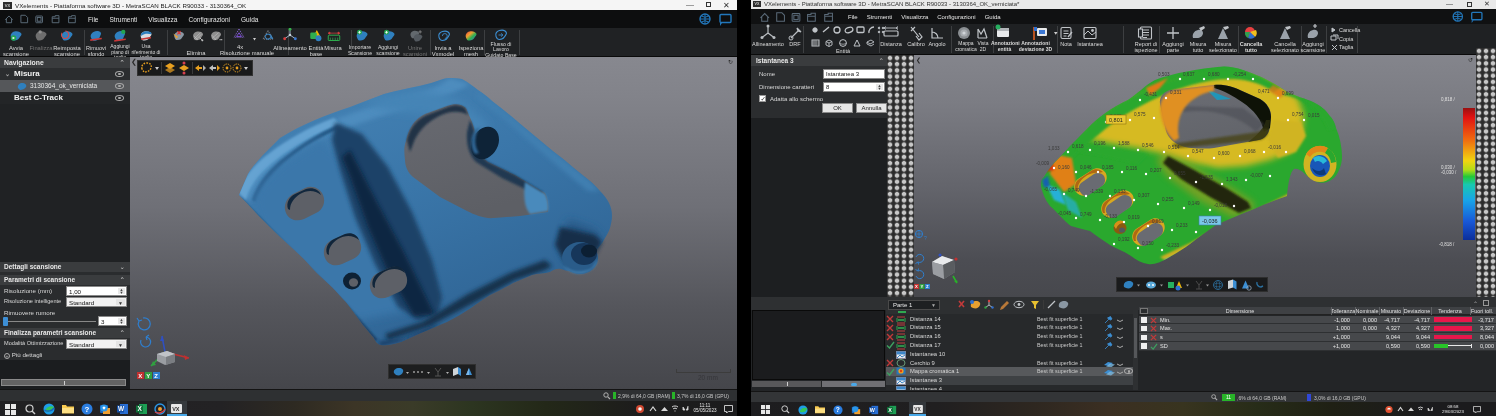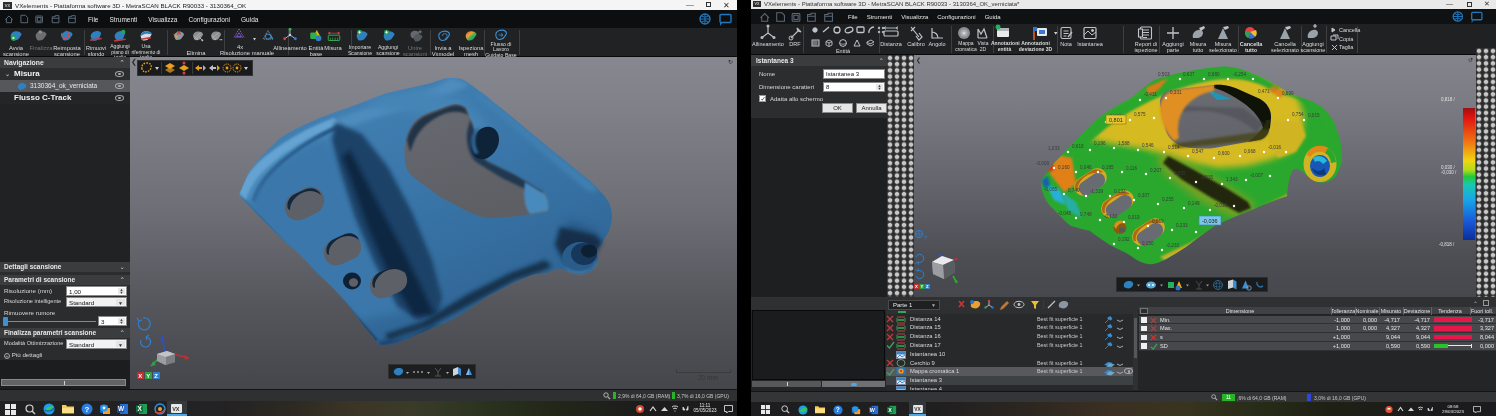--- a/index.html
+++ b/index.html
@@ -212,21 +212,21 @@
         </div>
    <div class="eye" style="right:6px;top:14px;"></div>
    <div class="abs" style="top:23px;left:0;width:130px;height:12px;background:#55575a;color:#e8e8e8;font-size:6.5px;line-height:12px;">
      <svg class="abs" style="left:17px;top:2.5px;" width="10" height="7" viewBox="0 0 10 7">
             <path d="M1 5 C0 2 3 0 5 0 C8 0 10 2 9 4 C8 6 5 7 3 7 Z" fill="#2f80bf"></path>
           </svg>
      <span style="position:absolute;left:30px;">3130364_ok_verniciata</span>
         </div>
    <div class="eye" style="right:6px;top:26px;"></div>
    <div class="abs" style="top:35px;left:0;width:130px;height:12px;color:#f2f2f2;font-weight:bold;font-size:8px;line-height:12px;">
-          <span style="position:absolute;left:14px;">Flusso C-Track</span>
+          <span style="position:absolute;left:14px;">Best C-Track</span>
         </div>
    <div class="eye" style="right:6px;top:38px;"></div>
    <div class="abs" style="top:47px;left:0;width:130px;height:159px;background:#202224;"></div>
 
    <div class="hdr" style="top:205px;height:10px;font-size:6.5px;line-height:10px;padding-left:4px;">Dettagli scansione<span style="position:absolute;right:5px;font-weight:normal;color:#ccc;">⌄</span></div>
    <div class="abs" style="top:215px;left:0;width:130px;height:3px;background:#2a2c2e;"></div>
    <div class="hdr" style="top:218px;height:10px;font-size:6.5px;line-height:10px;padding-left:4px;">Parametri di scansione<span style="position:absolute;right:5px;font-weight:normal;color:#ccc;">⌃</span></div>
    <div class="abs" style="top:228px;left:0;width:130px;height:75px;background:#2a2c2e;"></div>
    <div class="abs" style="top:230px;left:4px;color:#d8d8d8;font-size:6.2px;">Risoluzione (mm)</div>
    <div class="inp" style="top:228.5px;left:66px;width:61px;height:10px;font-size:6.2px;line-height:9px;padding-left:2px;">1,00<span class="spin">▲<br>▼</span></div>

